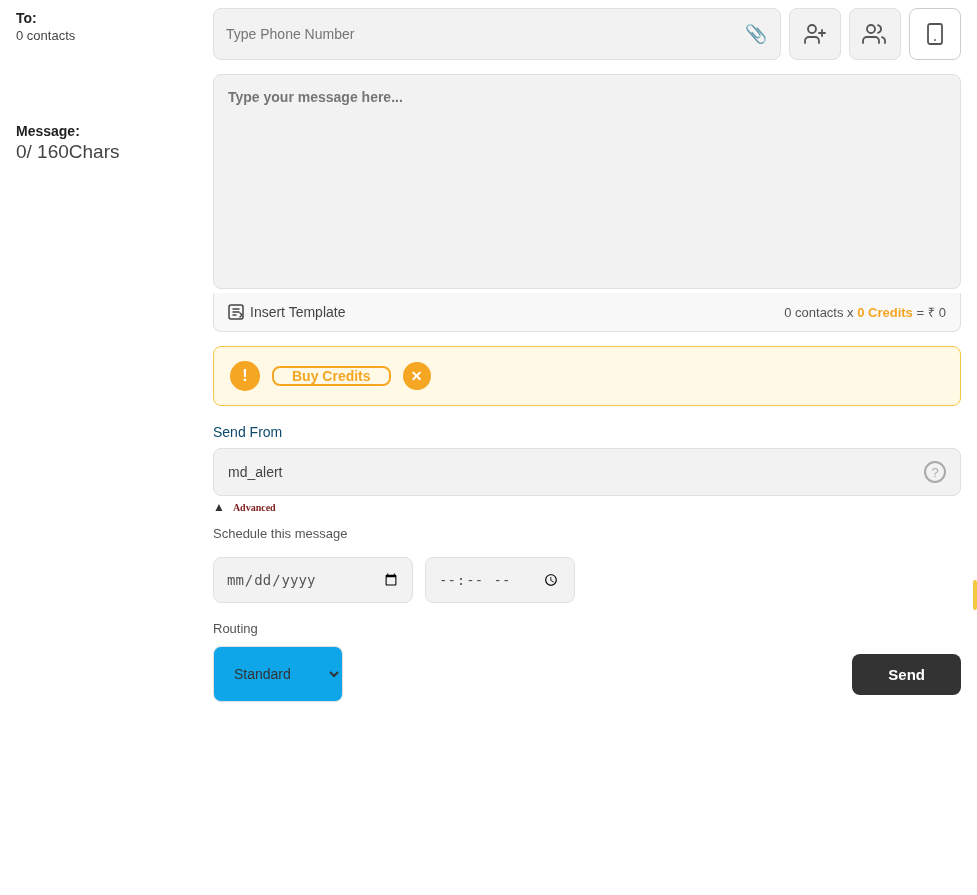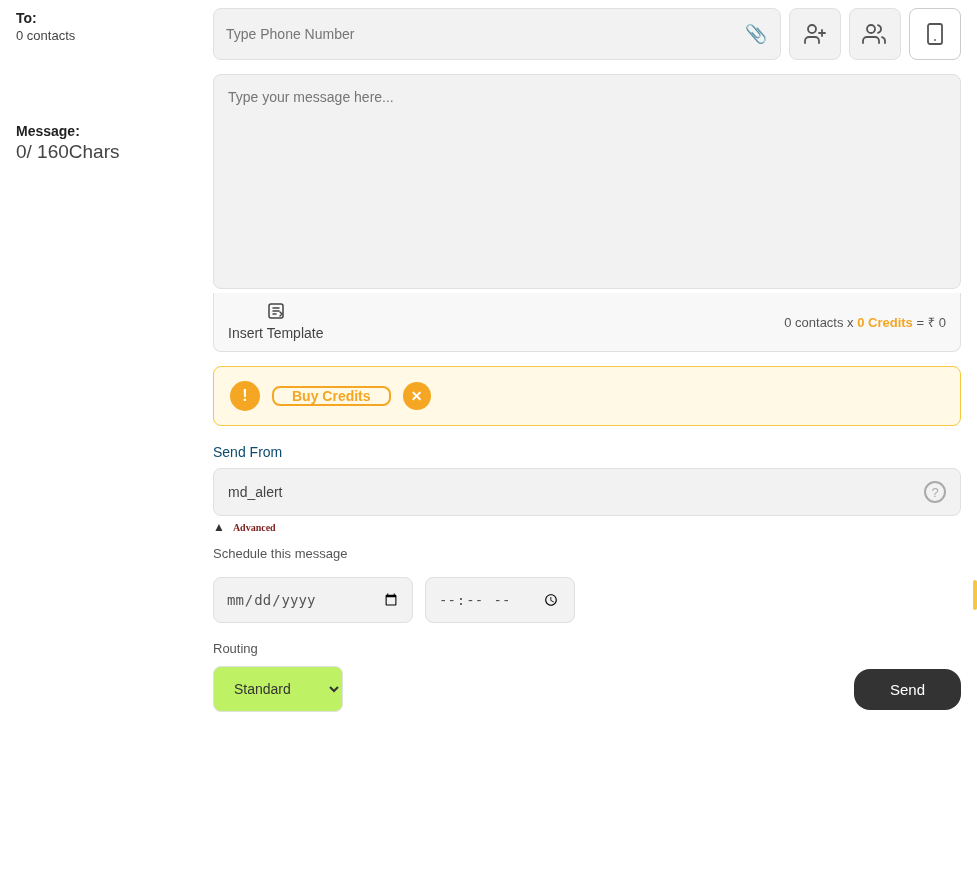--- a/index.html
+++ b/index.html
@@ -123,20 +123,21 @@
       border: 1px solid #e0e0e0;
       width: 100%;
       height: 215px;
       margin-bottom: 0;
       padding: 14px;
       font-size: 14px;
       color: #aaa;
       resize: none;
       outline: none;
       font-family: inherit;
+      font-weight: bold;
     }
 
     
     .toolbar-row {
       display: flex;
       align-items: center;
       justify-content: space-between;
       padding: 10px 14px;
       background: #f8f8f8;
       border: 1px solid #e0e0e0;
@@ -148,21 +149,20 @@
     .insert-template-btn {
       display: flex;
       align-items: center;
       gap: 6px;
       cursor: pointer;
       font-size: 14px;
       color: #444;
       background: none;
       border: none;
       outline: none;
-      flex-direction: column;
     }
 
     .credits-info {
       font-size: 13px;
       color: #555;
     }
 
     .credits-orange {
       color: #f5a623;
       font-weight: 600;
@@ -352,40 +352,40 @@
       margin-bottom: 10px;
     }
 
     .routing-row {
       display: flex;
       align-items: center;
       justify-content: space-between;
     }
 
     .routing-select {
-      background: #bef264;
+      background: #0ea5e9;
       border: 1px solid #e0e0e0;
       border-radius: 8px;
       padding: 0 16px;
-      height: 46px;
+      height: 56px;
       font-size: 14px;
       color: #333;
       min-width: 130px;
       cursor: pointer;
       outline: none;
     }
 
     .send-btn {
       background: #333;
       color: #fff;
       border: none;
-      border-radius: 16px;
+      border-radius: 8px;
       padding: 12px 36px;
       font-size: 15px;
-      font-weight: 400;
+      font-weight: 700;
       cursor: pointer;
     }
 
     
     .template-icon-svg {
       display: inline-block;
       vertical-align: middle;
     }
   </style>
 </head>

